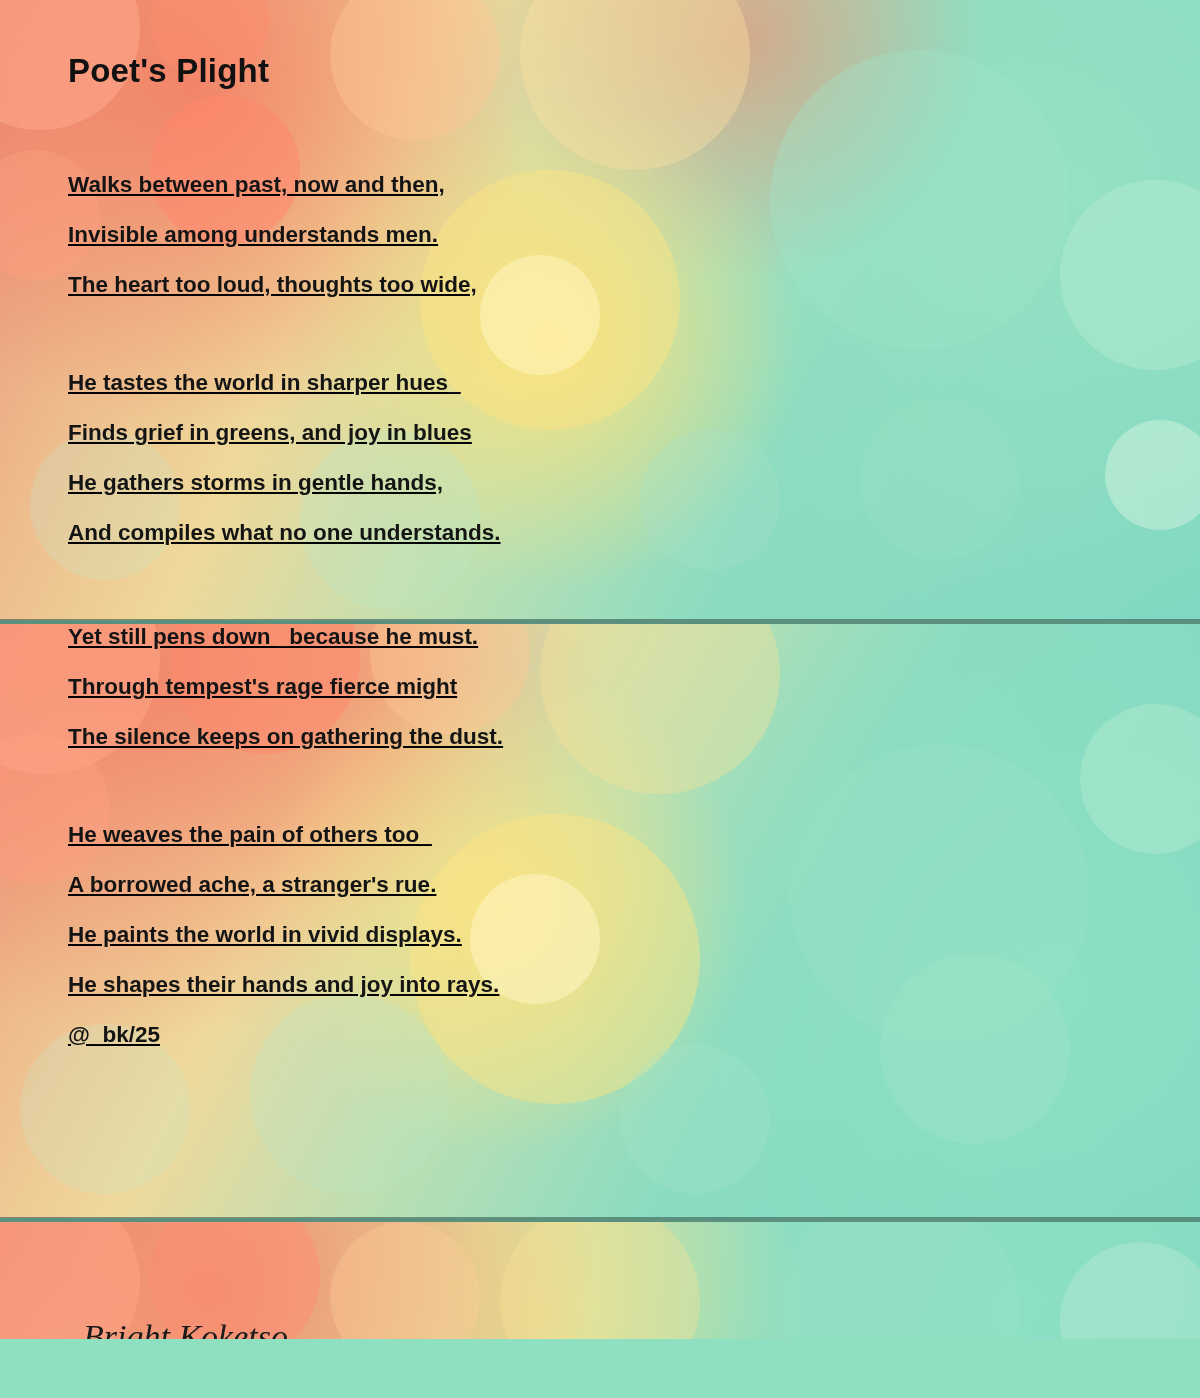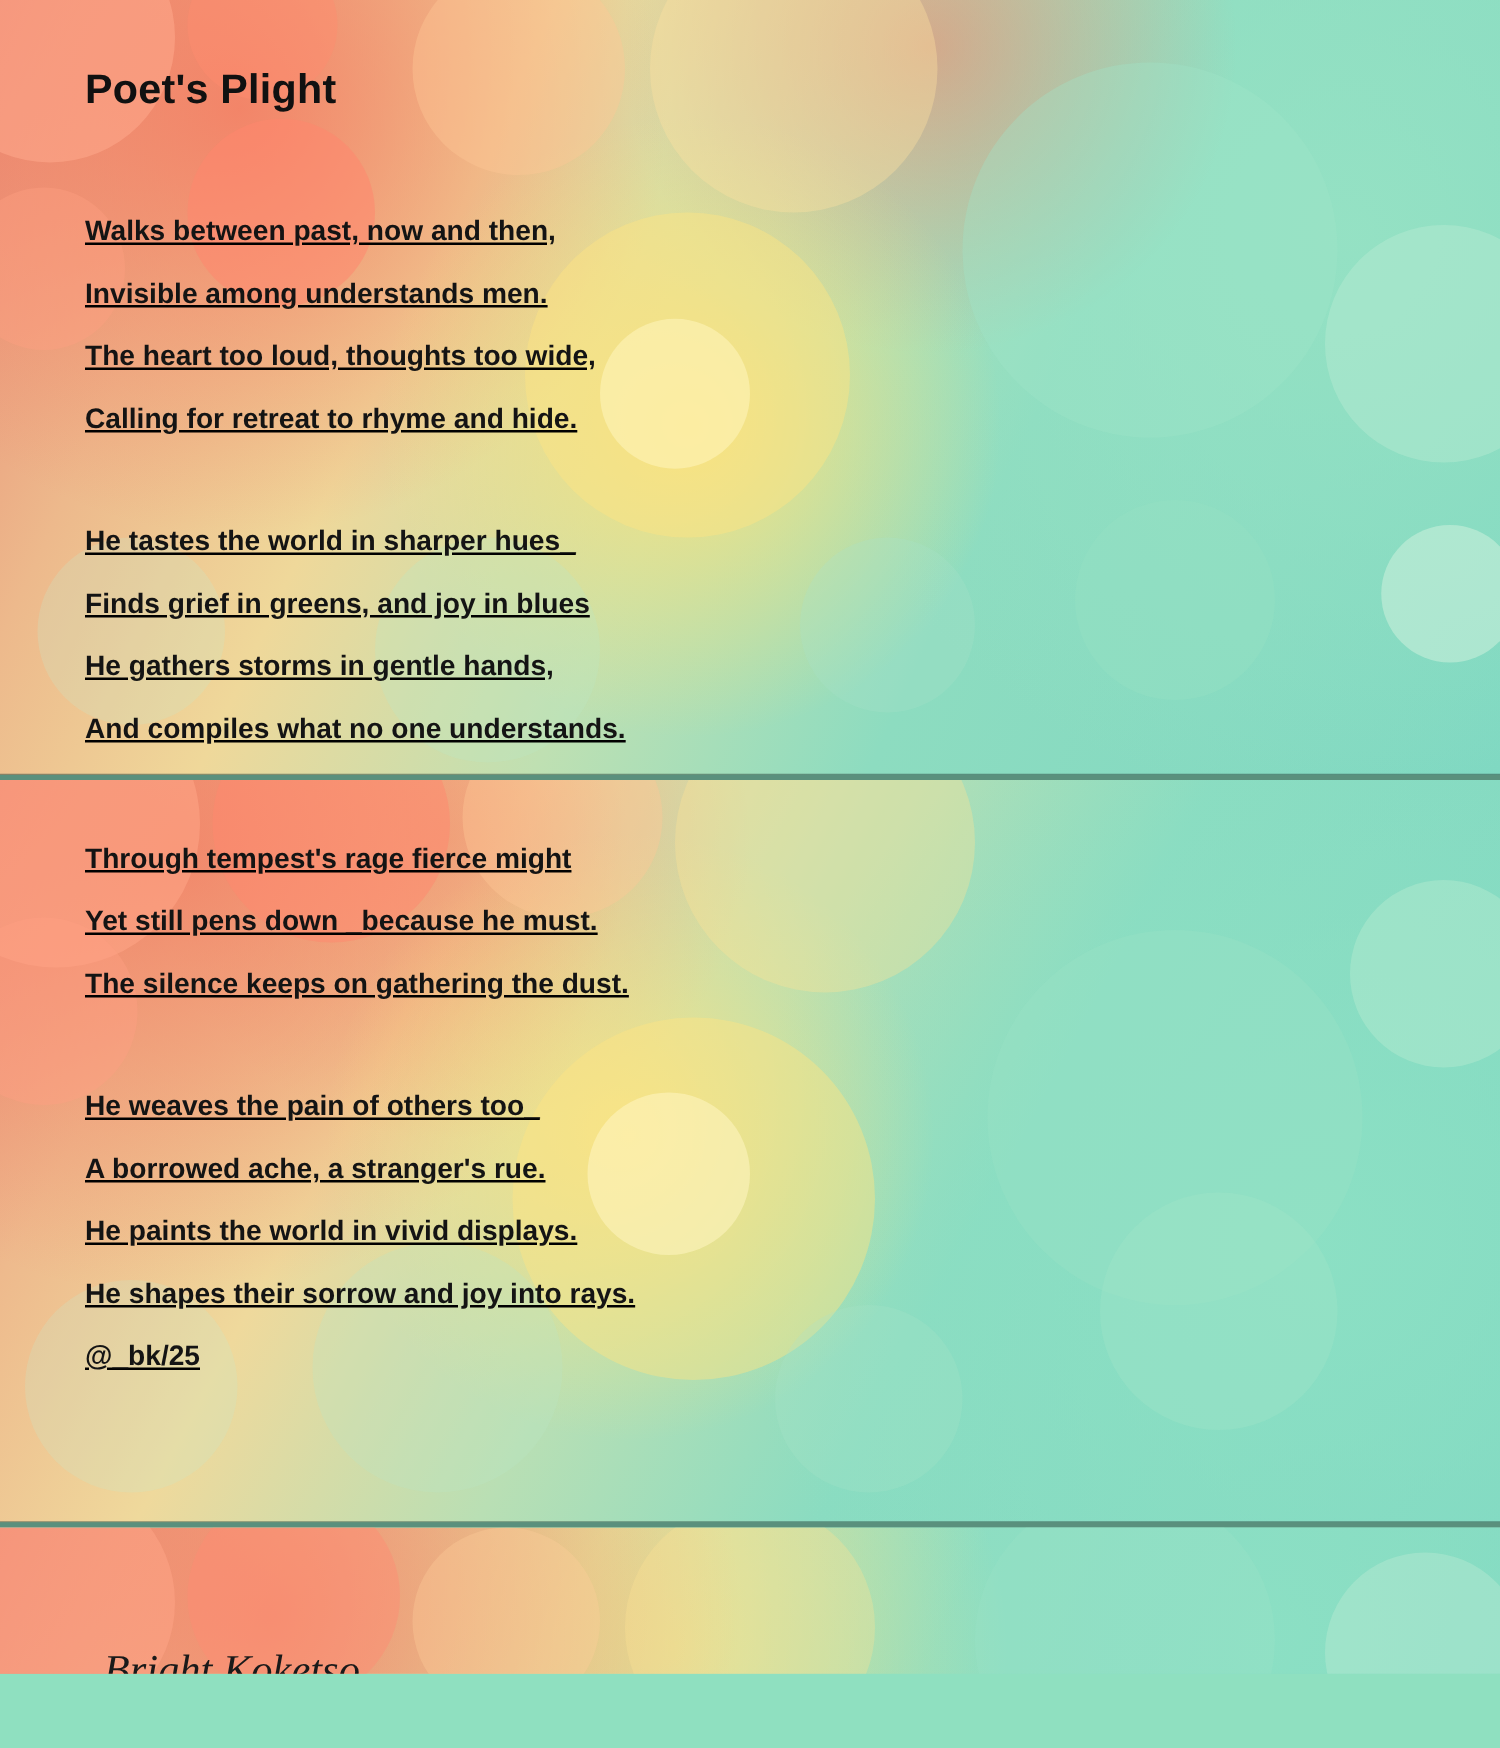--- a/index.html
+++ b/index.html
@@ -180,40 +180,39 @@
 
   <div class="content">
 
     <div class="title">Poet's Plight</div>
 
     <div class="poem">
 
       <div class="line">Walks between past, now and then,</div>
       <div class="line">Invisible among understands men.</div>
       <div class="line">The heart too loud, thoughts too wide,</div>
-      <div class="line">Calling for retreat to rhyme and hide.</div>
 
       <div class="stanza-gap"></div>
 
       <div class="line">He tastes the world in sharper hues_</div>
       <div class="line">Finds grief in greens, and joy in blues</div>
       <div class="line">He gathers storms in gentle hands,</div>
       <div class="line">And compiles what no one understands.</div>
 
       <div class="band-gap"></div>
 
+      <div class="line">Yet still pens down _because he must.</div>
       <div class="line">Through tempest's rage fierce might</div>
-      <div class="line">Yet still pens down _because he must.</div>
       <div class="line">The silence keeps on gathering the dust.</div>
 
       <div class="stanza-gap"></div>
 
       <div class="line">He weaves the pain of others too_</div>
       <div class="line">A borrowed ache, a stranger's rue.</div>
       <div class="line">He paints the world in vivid displays.</div>
-      <div class="line">He shapes their sorrow and joy into rays.</div>
+      <div class="line">He shapes their hands and joy into rays.</div>
       <div class="line">@_bk/25</div>
     </div>
 
     <div class="signature">_Bright Koketso</div>
   </div>
 
 </div>
 
 </body></html>

